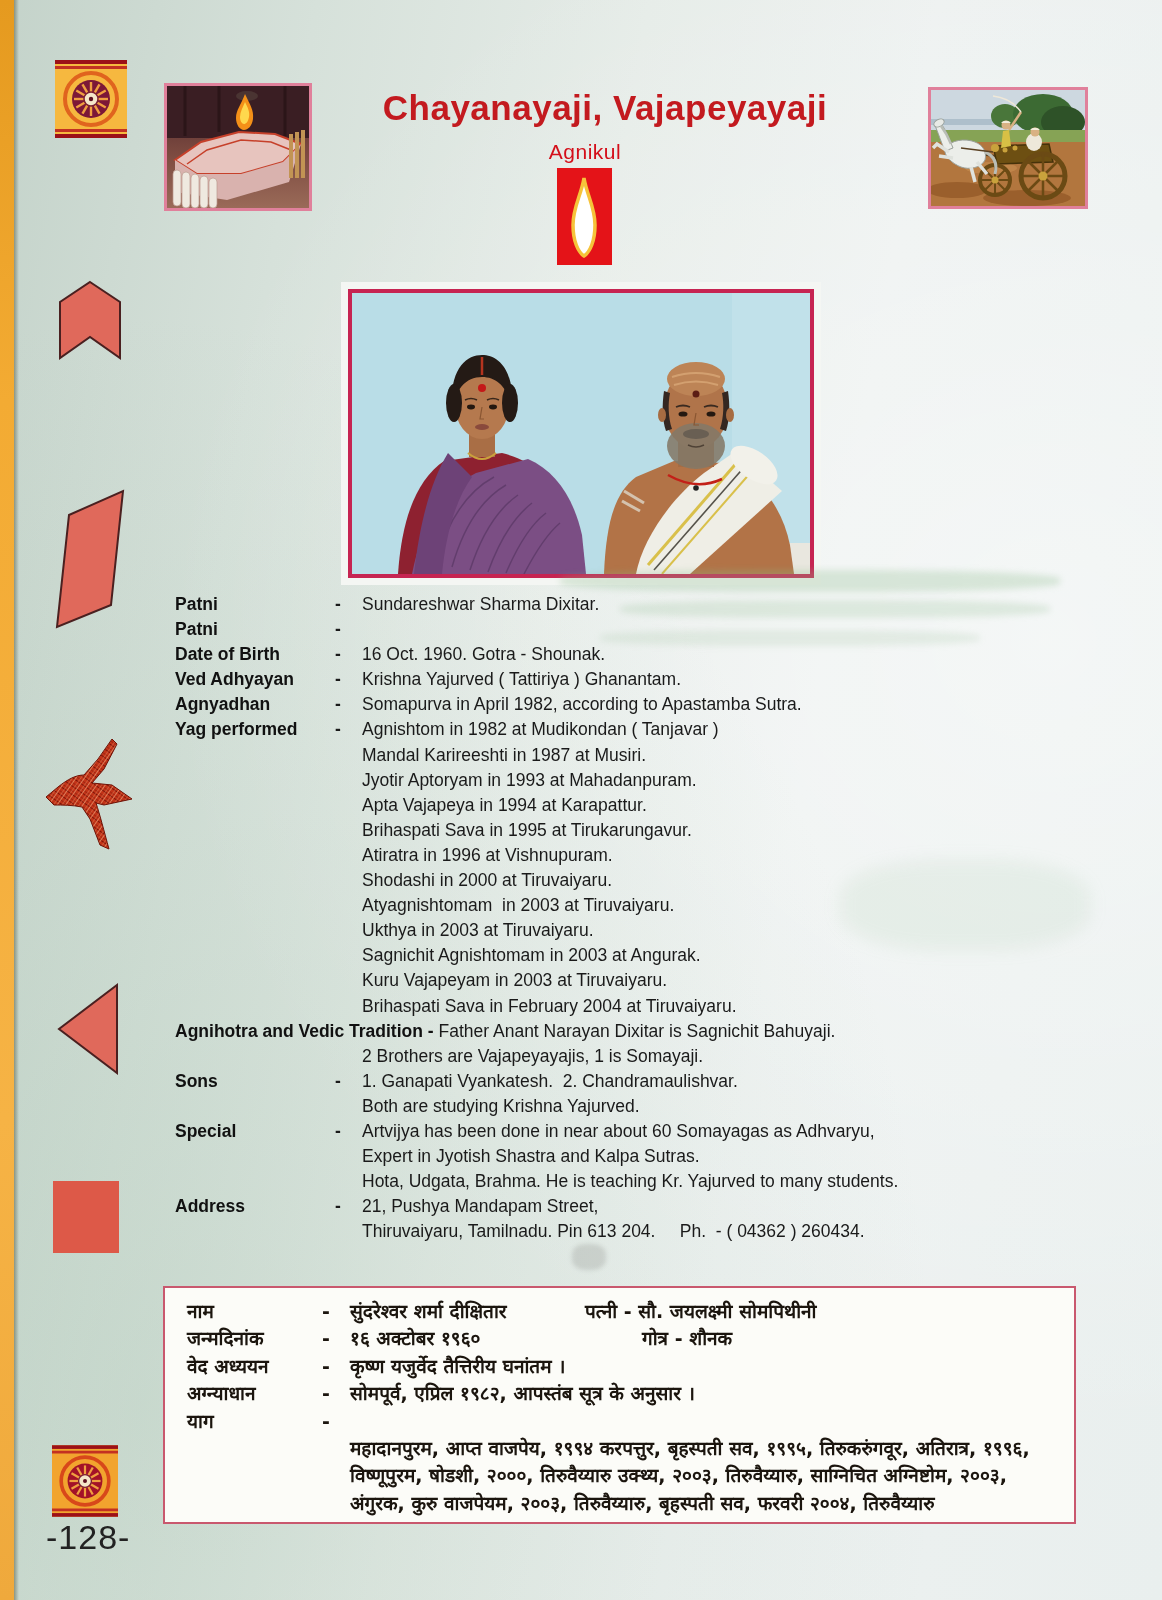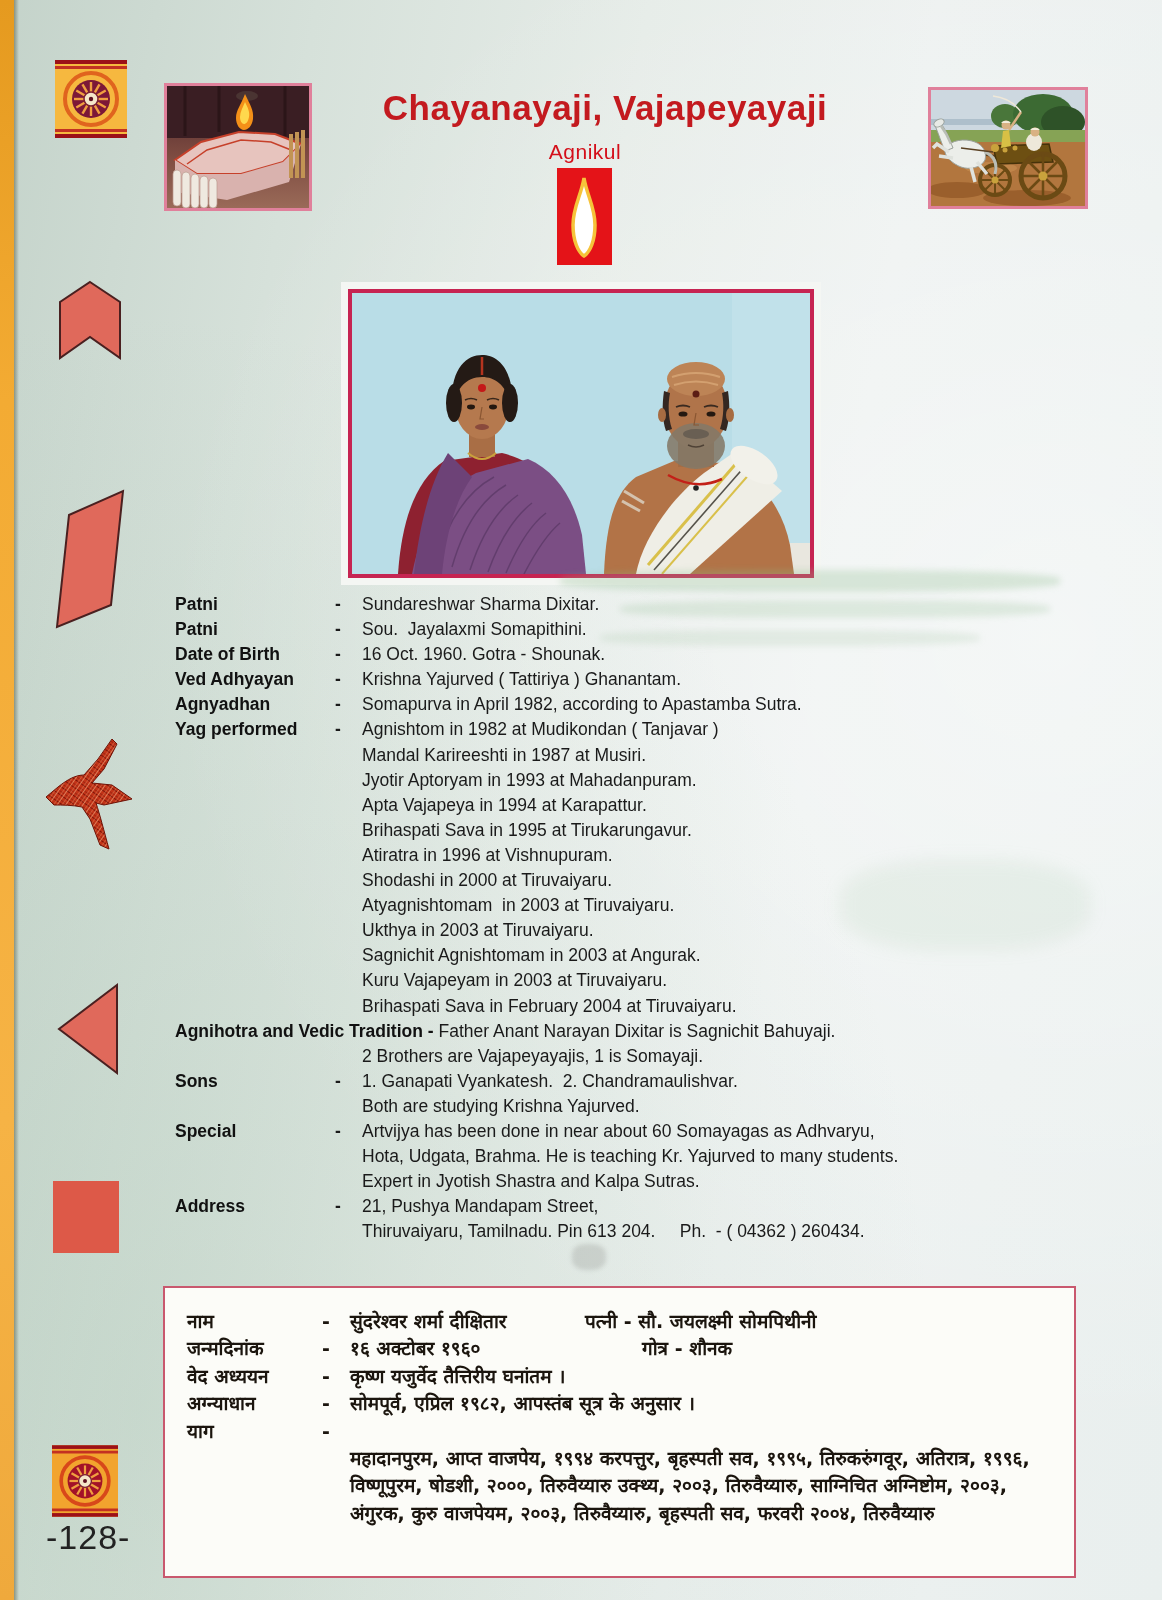--- a/index.html
+++ b/index.html
@@ -35,22 +35,22 @@
   .en-block{position:absolute;left:175px;top:592px;width:905px;
     font-size:17.5px;line-height:25.1px;color:#1a1a1a;}
   .en-line{display:flex;white-space:pre-wrap;}
   .en-label{flex:0 0 160px;font-weight:bold;color:#111;}
   .en-sep{flex:0 0 27px;font-weight:bold;}
   .en-text{flex:1;}
   .en-full{display:block;white-space:pre-wrap;}
   .en-full .b{font-weight:bold;color:#111;}
   .en-cont{display:block;padding-left:187px;white-space:pre-wrap;}
   
-  .hi-box{position:absolute;left:163px;top:1286px;width:913px;height:292px;box-sizing:border-box;
-    background:#fcfcf8;border:2px solid #c9586e;padding:20px 14px 0 22px;
+  .hi-box{position:absolute;left:163px;top:1286px;width:913px;height:238px;box-sizing:border-box;
+    background:#fcfcf8;border:2px solid #c9586e;padding:10px 14px 0 22px;
     font-family:"DejaVu Sans",sans-serif;font-weight:bold;font-size:19px;line-height:27.4px;color:#1b150e;}
   .hi-line{display:flex;position:relative;white-space:pre-wrap;}
   .hi-label{flex:0 0 135px;}
   .hi-sep{flex:0 0 28px;}
   .hi-text{flex:1;}
   .hi-right{position:absolute;left:398px;top:0;text-align:right;}
   .hi-right2{position:absolute;left:455px;top:0;}
   .hi-cont{display:block;padding-left:163px;white-space:pre-wrap;}
   svg{display:block;}
 </style>
@@ -343,43 +343,43 @@
   </div>
 
   <div class="smudge" style="left:560px;top:570px;width:500px;height:22px;background:rgba(140,185,140,.28);filter:blur(3px);"></div>
   <div class="smudge" style="left:620px;top:600px;width:430px;height:18px;background:rgba(140,185,140,.22);filter:blur(3px);"></div>
   <div class="smudge" style="left:600px;top:630px;width:380px;height:16px;background:rgba(150,190,150,.18);filter:blur(3px);"></div>
   <div class="smudge" style="left:840px;top:860px;width:250px;height:90px;background:rgba(150,190,150,.12);filter:blur(8px);"></div>
   <div class="smudge" style="left:572px;top:1244px;width:34px;height:26px;background:rgba(120,120,115,.22);filter:blur(2px);"></div>
 
   <div class="en-block">
     <div class="en-line"><span class="en-label">Patni</span><span class="en-sep">-</span><span class="en-text">Sundareshwar Sharma Dixitar.</span></div>
-    <div class="en-line"><span class="en-label">Patni</span><span class="en-sep">-</span><span class="en-text">Sou.  Jayalaxmi Somapithini.</span></div>
+    <div class="en-line"><span class="en-label">Patni</span><span class="en-sep">-</span></div>
     <div class="en-line"><span class="en-label">Date of Birth</span><span class="en-sep">-</span><span class="en-text">16 Oct. 1960. Gotra - Shounak.</span></div>
     <div class="en-line"><span class="en-label">Ved Adhyayan</span><span class="en-sep">-</span><span class="en-text">Krishna Yajurved ( Tattiriya ) Ghanantam.</span></div>
     <div class="en-line"><span class="en-label">Agnyadhan</span><span class="en-sep">-</span><span class="en-text">Somapurva in April 1982, according to Apastamba Sutra.</span></div>
     <div class="en-line"><span class="en-label">Yag performed</span><span class="en-sep">-</span><span class="en-text">Agnishtom in 1982 at Mudikondan ( Tanjavar )</span></div>
     <div class="en-cont">Mandal Karireeshti in 1987 at Musiri.</div>
     <div class="en-cont">Jyotir Aptoryam in 1993 at Mahadanpuram.</div>
     <div class="en-cont">Apta Vajapeya in 1994 at Karapattur.</div>
     <div class="en-cont">Brihaspati Sava in 1995 at Tirukarungavur.</div>
     <div class="en-cont">Atiratra in 1996 at Vishnupuram.</div>
     <div class="en-cont">Shodashi in 2000 at Tiruvaiyaru.</div>
     <div class="en-cont">Atyagnishtomam  in 2003 at Tiruvaiyaru.</div>
     <div class="en-cont">Ukthya in 2003 at Tiruvaiyaru.</div>
     <div class="en-cont">Sagnichit Agnishtomam in 2003 at Angurak.</div>
     <div class="en-cont">Kuru Vajapeyam in 2003 at Tiruvaiyaru.</div>
     <div class="en-cont">Brihaspati Sava in February 2004 at Tiruvaiyaru.</div>
     <div class="en-full"><span class="b">Agnihotra and Vedic Tradition -</span> <span>Father Anant Narayan Dixitar is Sagnichit Bahuyaji.</span></div>
     <div class="en-cont">2 Brothers are Vajapeyayajis, 1 is Somayaji.</div>
     <div class="en-line"><span class="en-label">Sons</span><span class="en-sep">-</span><span class="en-text">1. Ganapati Vyankatesh.  2. Chandramaulishvar.</span></div>
     <div class="en-cont">Both are studying Krishna Yajurved.</div>
     <div class="en-line"><span class="en-label">Special</span><span class="en-sep">-</span><span class="en-text">Artvijya has been done in near about 60 Somayagas as Adhvaryu,</span></div>
+    <div class="en-cont">Expert in Jyotish Shastra and Kalpa Sutras.</div>
     <div class="en-cont">Hota, Udgata, Brahma. He is teaching Kr. Yajurved to many students.</div>
-    <div class="en-cont">Expert in Jyotish Shastra and Kalpa Sutras.</div>
     <div class="en-line"><span class="en-label">Address</span><span class="en-sep">-</span><span class="en-text">21, Pushya Mandapam Street,</span></div>
     <div class="en-cont">Thiruvaiyaru, Tamilnadu. Pin 613 204.     Ph.  - ( 04362 ) 260434.</div>
   </div>
 
   <div class="hi-box">
     <div class="hi-line"><span class="hi-label">नाम</span><span class="hi-sep">-</span><span class="hi-text">सुंदरेश्वर शर्मा दीक्षितार</span><span class="hi-right">पत्नी - सौ. जयलक्ष्मी सोमपिथीनी</span></div>
     <div class="hi-line"><span class="hi-label">जन्मदिनांक</span><span class="hi-sep">-</span><span class="hi-text">१६ अक्टोबर १९६०</span><span class="hi-right2">गोत्र - शौनक</span></div>
     <div class="hi-line"><span class="hi-label">वेद अध्ययन</span><span class="hi-sep">-</span><span class="hi-text">कृष्ण यजुर्वेद तैत्तिरीय घनांतम ।</span></div>
     <div class="hi-line"><span class="hi-label">अग्न्याधान</span><span class="hi-sep">-</span><span class="hi-text">सोमपूर्व, एप्रिल १९८२, आपस्तंब सूत्र के अनुसार ।</span></div>
     <div class="hi-line"><span class="hi-label">याग</span><span class="hi-sep">-</span></div>

